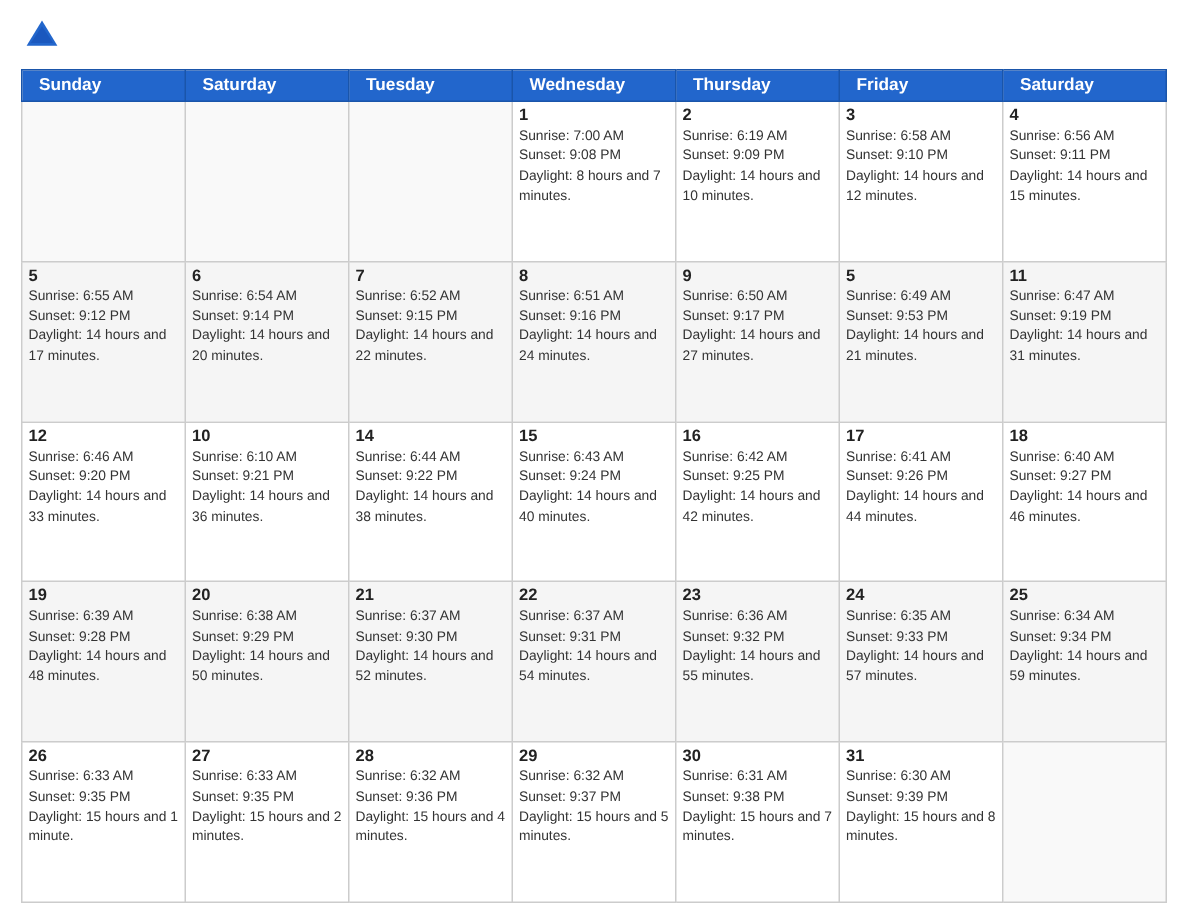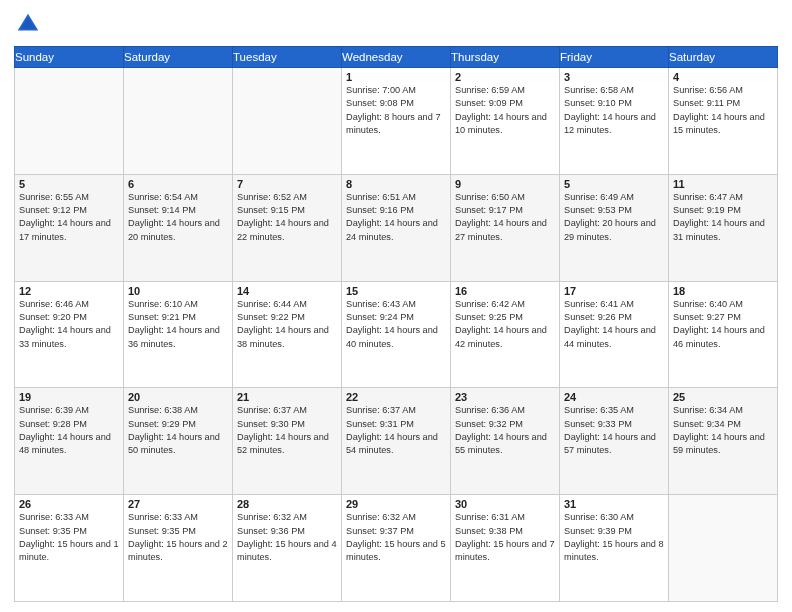--- a/index.html
+++ b/index.html
@@ -54,22 +54,22 @@
     }
     .calendar {
       width: 100%;
       border-collapse: collapse;
       flex: 1;
     }
     .calendar th {
       background: #2266cc;
       color: #fff;
       font-size: 11.5px;
-      font-weight: normal;
-      padding: 4px 0;
+      font-weight: bold;
+      padding: 4px 11px;
       text-align: left;
       border: 1px solid #1a55aa;
     }
     .calendar td {
       border: 1px solid #ccc;
       vertical-align: top;
       padding: 3px 4px;
       font-size: 9.2px;
       color: #333;
       width: calc(100% / 7);
@@ -129,21 +129,21 @@
     <tr>
           <td class="empty-cell"></td>
           <td class="empty-cell"></td>
           <td class="empty-cell"></td>
           <td>
             <span class="day-number">1</span>
             <div class="cell-content"><span>Sunrise: 7:00 AM</span><br><span>Sunset: 9:08 PM</span><br><span>Daylight: 8 hours and 7 minutes.</span></div>
           </td>
           <td>
             <span class="day-number">2</span>
-            <div class="cell-content"><span>Sunrise: 6:59 AM</span><br><span>Sunset: 9:09 PM</span><br><span>Daylight: 14 hours and 10 minutes.</span></div>
+            <div class="cell-content"><span>Sunrise: 6:19 AM</span><br><span>Sunset: 9:09 PM</span><br><span>Daylight: 14 hours and 10 minutes.</span></div>
           </td>
           <td>
             <span class="day-number">3</span>
             <div class="cell-content"><span>Sunrise: 6:58 AM</span><br><span>Sunset: 9:10 PM</span><br><span>Daylight: 14 hours and 12 minutes.</span></div>
           </td>
           <td>
             <span class="day-number">4</span>
             <div class="cell-content"><span>Sunrise: 6:56 AM</span><br><span>Sunset: 9:11 PM</span><br><span>Daylight: 14 hours and 15 minutes.</span></div>
           </td>
         </tr>
@@ -163,21 +163,21 @@
           <td>
             <span class="day-number">8</span>
             <div class="cell-content"><span>Sunrise: 6:51 AM</span><br><span>Sunset: 9:16 PM</span><br><span>Daylight: 14 hours and 24 minutes.</span></div>
           </td>
           <td>
             <span class="day-number">9</span>
             <div class="cell-content"><span>Sunrise: 6:50 AM</span><br><span>Sunset: 9:17 PM</span><br><span>Daylight: 14 hours and 27 minutes.</span></div>
           </td>
           <td>
             <span class="day-number">5</span>
-            <div class="cell-content"><span>Sunrise: 6:49 AM</span><br><span>Sunset: 9:53 PM</span><br><span>Daylight: 20 hours and 29 minutes.</span></div>
+            <div class="cell-content"><span>Sunrise: 6:49 AM</span><br><span>Sunset: 9:53 PM</span><br><span>Daylight: 14 hours and 21 minutes.</span></div>
           </td>
           <td>
             <span class="day-number">11</span>
             <div class="cell-content"><span>Sunrise: 6:47 AM</span><br><span>Sunset: 9:19 PM</span><br><span>Daylight: 14 hours and 31 minutes.</span></div>
           </td>
         </tr>
         <tr>
           <td>
             <span class="day-number">12</span>
             <div class="cell-content"><span>Sunrise: 6:46 AM</span><br><span>Sunset: 9:20 PM</span><br><span>Daylight: 14 hours and 33 minutes.</span></div>

